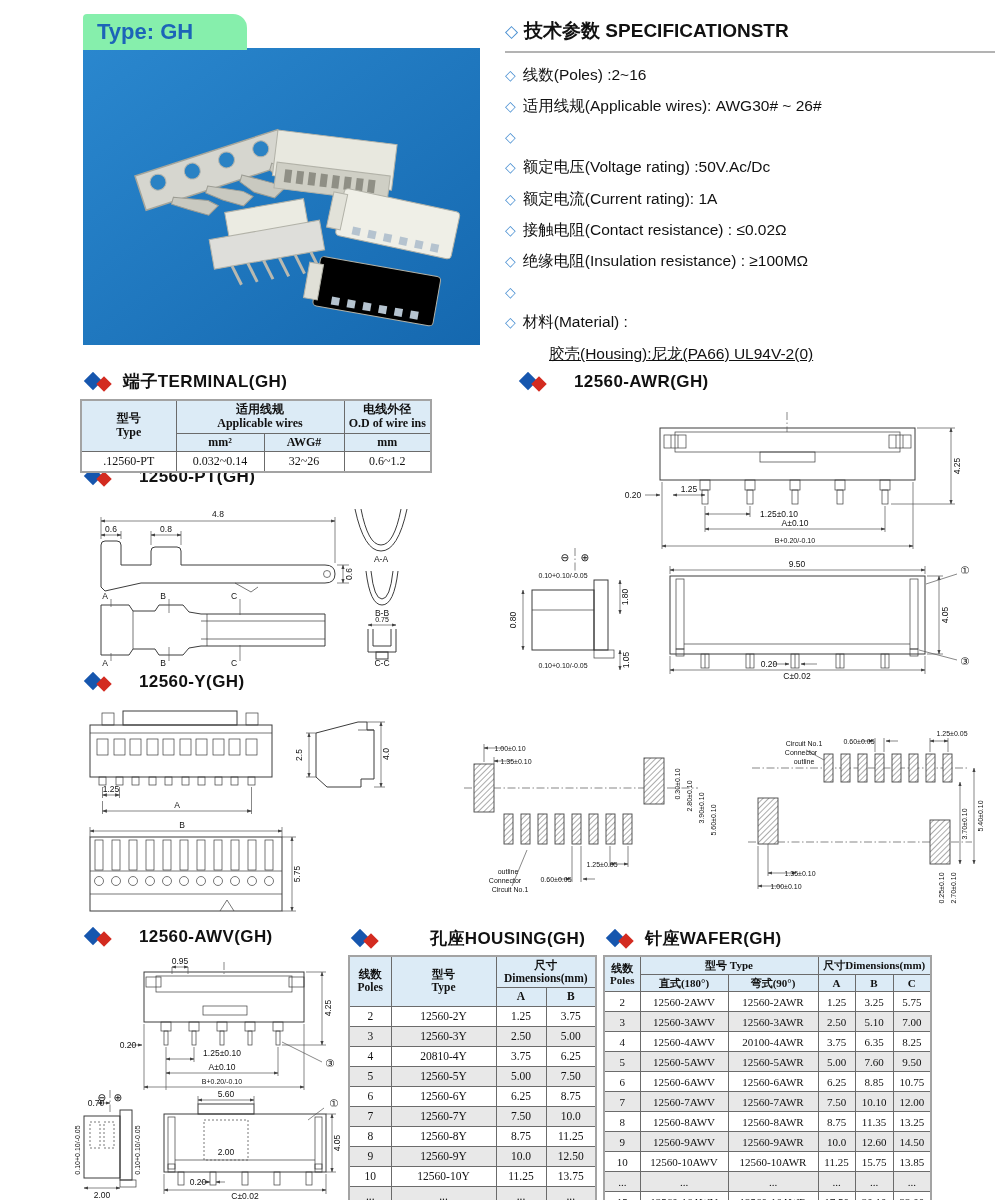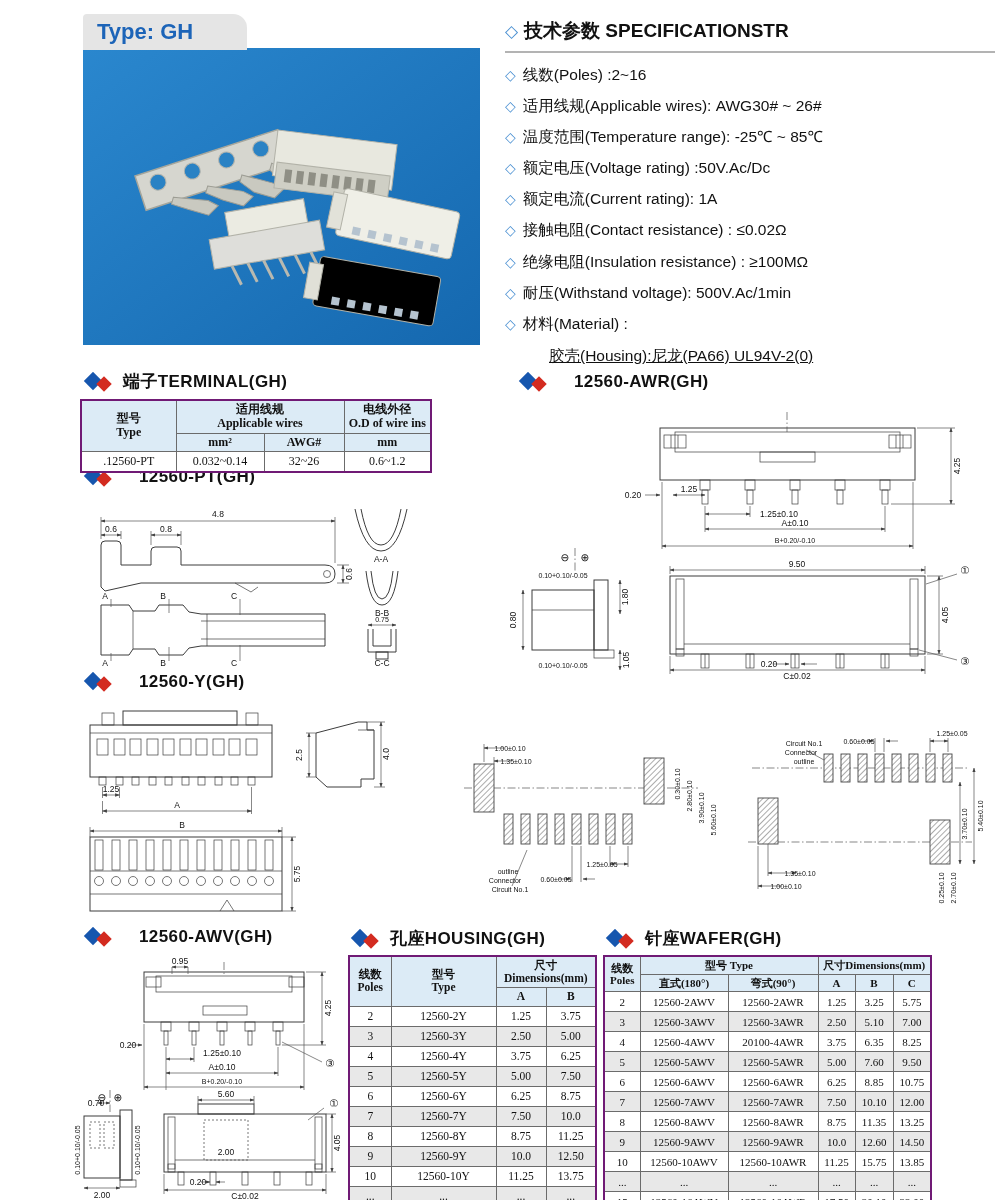--- a/index.html
+++ b/index.html
@@ -1,20 +1,20 @@
 <!DOCTYPE html>
 <html><head>
 <meta charset="utf-8">
 <style>
   html,body{margin:0;padding:0;background:#ffffff;}
   .page{position:relative;width:1000px;height:1200px;background:#fff;overflow:hidden;
         font-family:"Liberation Sans",sans-serif;color:#111;}
   
   .photo{position:absolute;left:83px;top:14px;width:397px;height:331px;}
-  .type-tab{position:absolute;left:0;top:0;width:150px;height:36px;background:#e5e5e5;
+  .type-tab{position:absolute;left:0;top:0;width:150px;height:36px;background:#86efac;
             border-radius:4px 14px 0 0;display:flex;align-items:center;padding-left:14px;
             font-size:22px;font-weight:bold;color:#1c64b8;z-index:2;}
   .photo svg{position:absolute;left:0;top:34px;}
   
   .specs{position:absolute;left:505px;top:18px;width:490px;}
   .specs-title{display:flex;align-items:center;gap:6px;font-size:19px;font-weight:bold;
                padding-bottom:7px;border-bottom:2px solid #b3b3b3;margin-bottom:13px;}
   .sdia{color:#4a90d2;font-weight:normal;}
   .specs-title .sdia{font-size:17px;}
   .spec-item{display:flex;gap:7px;font-size:15.5px;margin-bottom:12.5px;line-height:1.2;}
@@ -25,21 +25,21 @@
   .sec-head .dicon{flex:0 0 auto;display:inline-flex;}
   .sec-title{font-weight:bold;font-size:17px;letter-spacing:.4px;white-space:nowrap;}
   .g10 .sec-title{margin-left:10px;text-align:right;} .g26 .sec-title{margin-left:26px;}
   
   table.dtable{position:absolute;border-collapse:collapse;background:#fff;
                font-family:"Liberation Serif",serif;table-layout:fixed;}
   .dtable th,.dtable td{border:1px solid #6b6b6b;text-align:center;vertical-align:middle;
                padding:2px 1px;}
   .dtable th{background:#dcebf6;font-weight:bold;white-space:pre-line;line-height:1.15;}
   .dtable tbody tr:nth-child(even) td{background:#e8e8e8;}
-  .dtable{border:2px solid #701a75;}
+  .dtable{border:2px solid #a3a3a3;}
   #terminal-table{left:80px;top:399px;width:350px;font-size:12px;}
   #housing-table{left:348px;top:955px;width:247px;font-size:11.5px;}
   #wafer-table{left:603px;top:955px;width:327px;font-size:11px;}
   #housing-table td,#wafer-table td{height:15px;}
   
   svg.draw{position:absolute;overflow:visible;}
   .ln{stroke:#3c3c3c;fill:none;stroke-width:1;}
   .lnt{stroke:#3c3c3c;fill:none;stroke-width:.7;}
   .dln{stroke:#555;fill:none;stroke-width:.7;}
   .cl{stroke:#555;fill:none;stroke-width:.7;stroke-dasharray:8 2.5 1.5 2.5;}
@@ -152,41 +152,39 @@
     <div class="spec-item">
         <span class="sdia">◇</span>
         <span>线数(Poles) :2~16</span>
       </div>
     <div class="spec-item">
         <span class="sdia">◇</span>
         <span>适用线规(Applicable wires): AWG30# ~ 26#</span>
       </div>
     <div class="spec-item">
         <span class="sdia">◇</span>
-        <span>温度范围(Temperature range): -25℃ ~ 85℃</span>
       </div>
     <div class="spec-item">
         <span class="sdia">◇</span>
         <span>额定电压(Voltage rating) :50V.Ac/Dc</span>
       </div>
     <div class="spec-item">
         <span class="sdia">◇</span>
         <span>额定电流(Current rating): 1A</span>
       </div>
     <div class="spec-item">
         <span class="sdia">◇</span>
         <span>接触电阻(Contact resistance) : ≤0.02Ω</span>
       </div>
     <div class="spec-item">
         <span class="sdia">◇</span>
         <span>绝缘电阻(Insulation resistance) : ≥100MΩ</span>
       </div>
     <div class="spec-item">
         <span class="sdia">◇</span>
-        <span>耐压(Withstand voltage): 500V.Ac/1min</span>
       </div>
     <div class="spec-item">
         <span class="sdia">◇</span>
         <span>材料(Material) :</span>
       </div>
     <div class="spec-detail">胶壳(Housing):尼龙(PA66) UL94V-2(0)</div>
   </div>
 
   <div class="sec-head g10" style="left:83px;top:370px;">
     <span class="dicon">
@@ -226,21 +224,21 @@
   </div>
   <div class="sec-head g26" style="left:83px;top:927px;">
     <span class="dicon">
         <svg width="30" height="20" viewBox="0 0 30 20">
           <rect x="-6.5" y="-6.5" width="13" height="13" transform="translate(10,9) rotate(45)" fill="#1656ae"></rect>
           <rect x="-5.5" y="-5.5" width="11" height="11" transform="translate(21,12) rotate(45)" fill="#d32b20"></rect>
         </svg>
       </span>
     <span class="sec-title">12560-AWV(GH)</span>
   </div>
-  <div class="sec-head g10" style="left:350px;top:927px;">
+  <div class="sec-head g10" style="left:350px;top:927px;gap:40px;">
     <span class="dicon">
         <svg width="30" height="20" viewBox="0 0 30 20">
           <rect x="-6.5" y="-6.5" width="13" height="13" transform="translate(10,9) rotate(45)" fill="#1656ae"></rect>
           <rect x="-5.5" y="-5.5" width="11" height="11" transform="translate(21,12) rotate(45)" fill="#d32b20"></rect>
         </svg>
       </span>
     <span class="sec-title">孔座HOUSING(GH)</span>
   </div>
   <div class="sec-head g10" style="left:605px;top:927px;">
     <span class="dicon">
@@ -731,21 +729,21 @@
           <td>3.75</td>
         </tr>
         <tr>
           <td>3</td>
           <td>12560-3Y</td>
           <td>2.50</td>
           <td>5.00</td>
         </tr>
         <tr>
           <td>4</td>
-          <td>12560-4Y</td>
+          <td>20810-4Y</td>
           <td>3.75</td>
           <td>6.25</td>
         </tr>
         <tr>
           <td>5</td>
           <td>12560-5Y</td>
           <td>5.00</td>
           <td>7.50</td>
         </tr>
         <tr>

